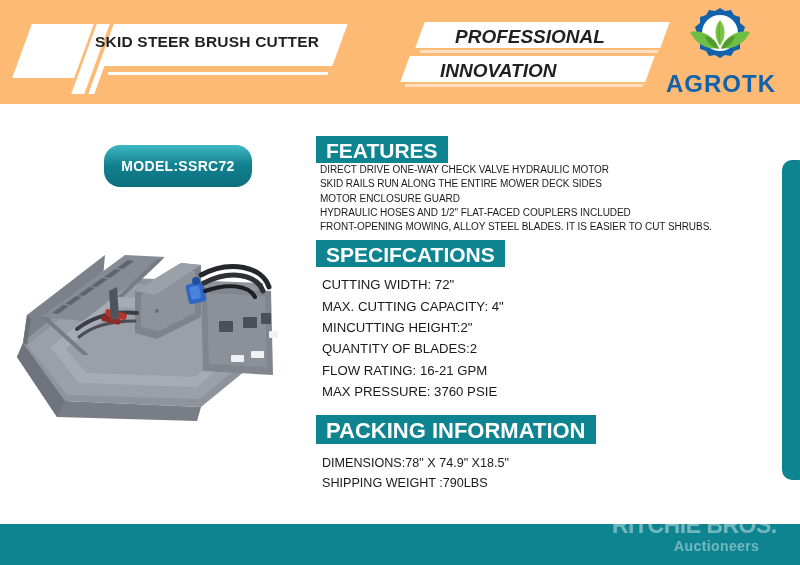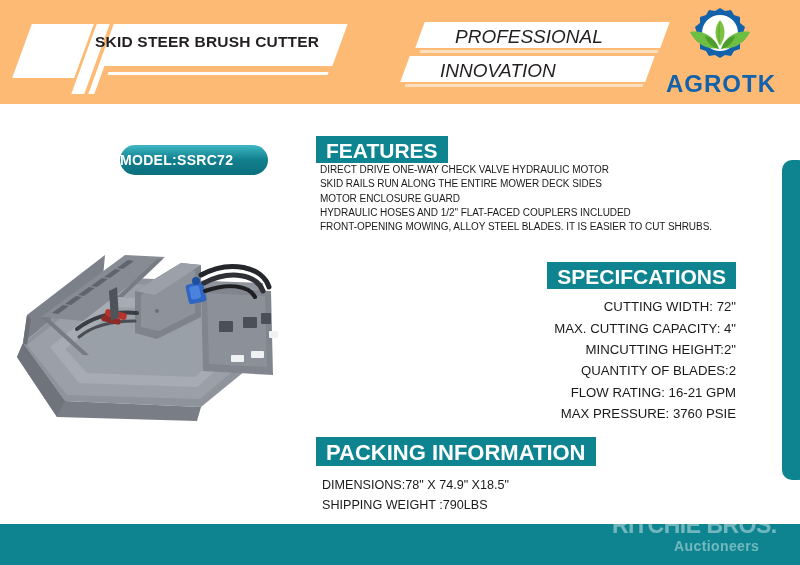--- a/index.html
+++ b/index.html
@@ -85,21 +85,21 @@
     background: #ffffff;
     transform: skewX(-20deg);
     opacity: .55;
   }
   .banner-edge-1 { left: 420px; top: 50px; width: 238px; height: 3px; }
   .banner-edge-2 { left: 405px; top: 84px; width: 238px; height: 3px; }
   .banner-text {
     position: absolute;
     font-size: 19px;
     font-style: italic;
-    font-weight: normal;
+    font-weight: bold;
     color: #231f20;
     white-space: nowrap;
     text-align: right;
   }
   .banner-text-1 { left: 455px; top: 26px; }
   .banner-text-2 { left: 440px; top: 60px; }
 
   
   .logo {
     position: absolute;
@@ -118,27 +118,27 @@
     text-align: center;
     font-size: 24px;
     font-weight: bold;
     color: #1161ab;
     letter-spacing: 1px;
   }
 
   
   .model-badge {
     position: absolute;
-    left: 120px; top: 145px;
-    width: 148px; height: 30px;
+    left: 104px; top: 145px;
+    width: 148px; height: 42px;
     border-radius: 16px;
     background: linear-gradient(to bottom, #3fb8c4 0%, #12808f 48%, #0c6f7d 100%);
     display: flex;
     align-items: center;
-    justify-content: flex-start;
+    justify-content: center;
   }
   .model-badge span {
     font-size: 14px;
     font-weight: bold;
     color: #ffffff;
     letter-spacing: .3px;
   }
 
   
   .product {
@@ -167,21 +167,21 @@
 
   .feature-list {
     margin: 0 0 0 4px;
     font-size: 10px;
     color: #1a1a1a;
     line-height: 1.42;
     letter-spacing: -0.05px;
   }
   .feature-list div { white-space: nowrap; }
 
-  .spec-block { margin-top: 28px; text-align: right; }
+  .spec-block { margin-top: 6px; }
   .spec-list {
     margin: 7px 0 0 6px;
     font-size: 13.2px;
     color: #1a1a1a;
     line-height: 1.62;
   }
   .pack-block { margin-top: 13px; }
   .pack-list {
     margin: 9px 0 0 6px;
     font-size: 12.6px;

